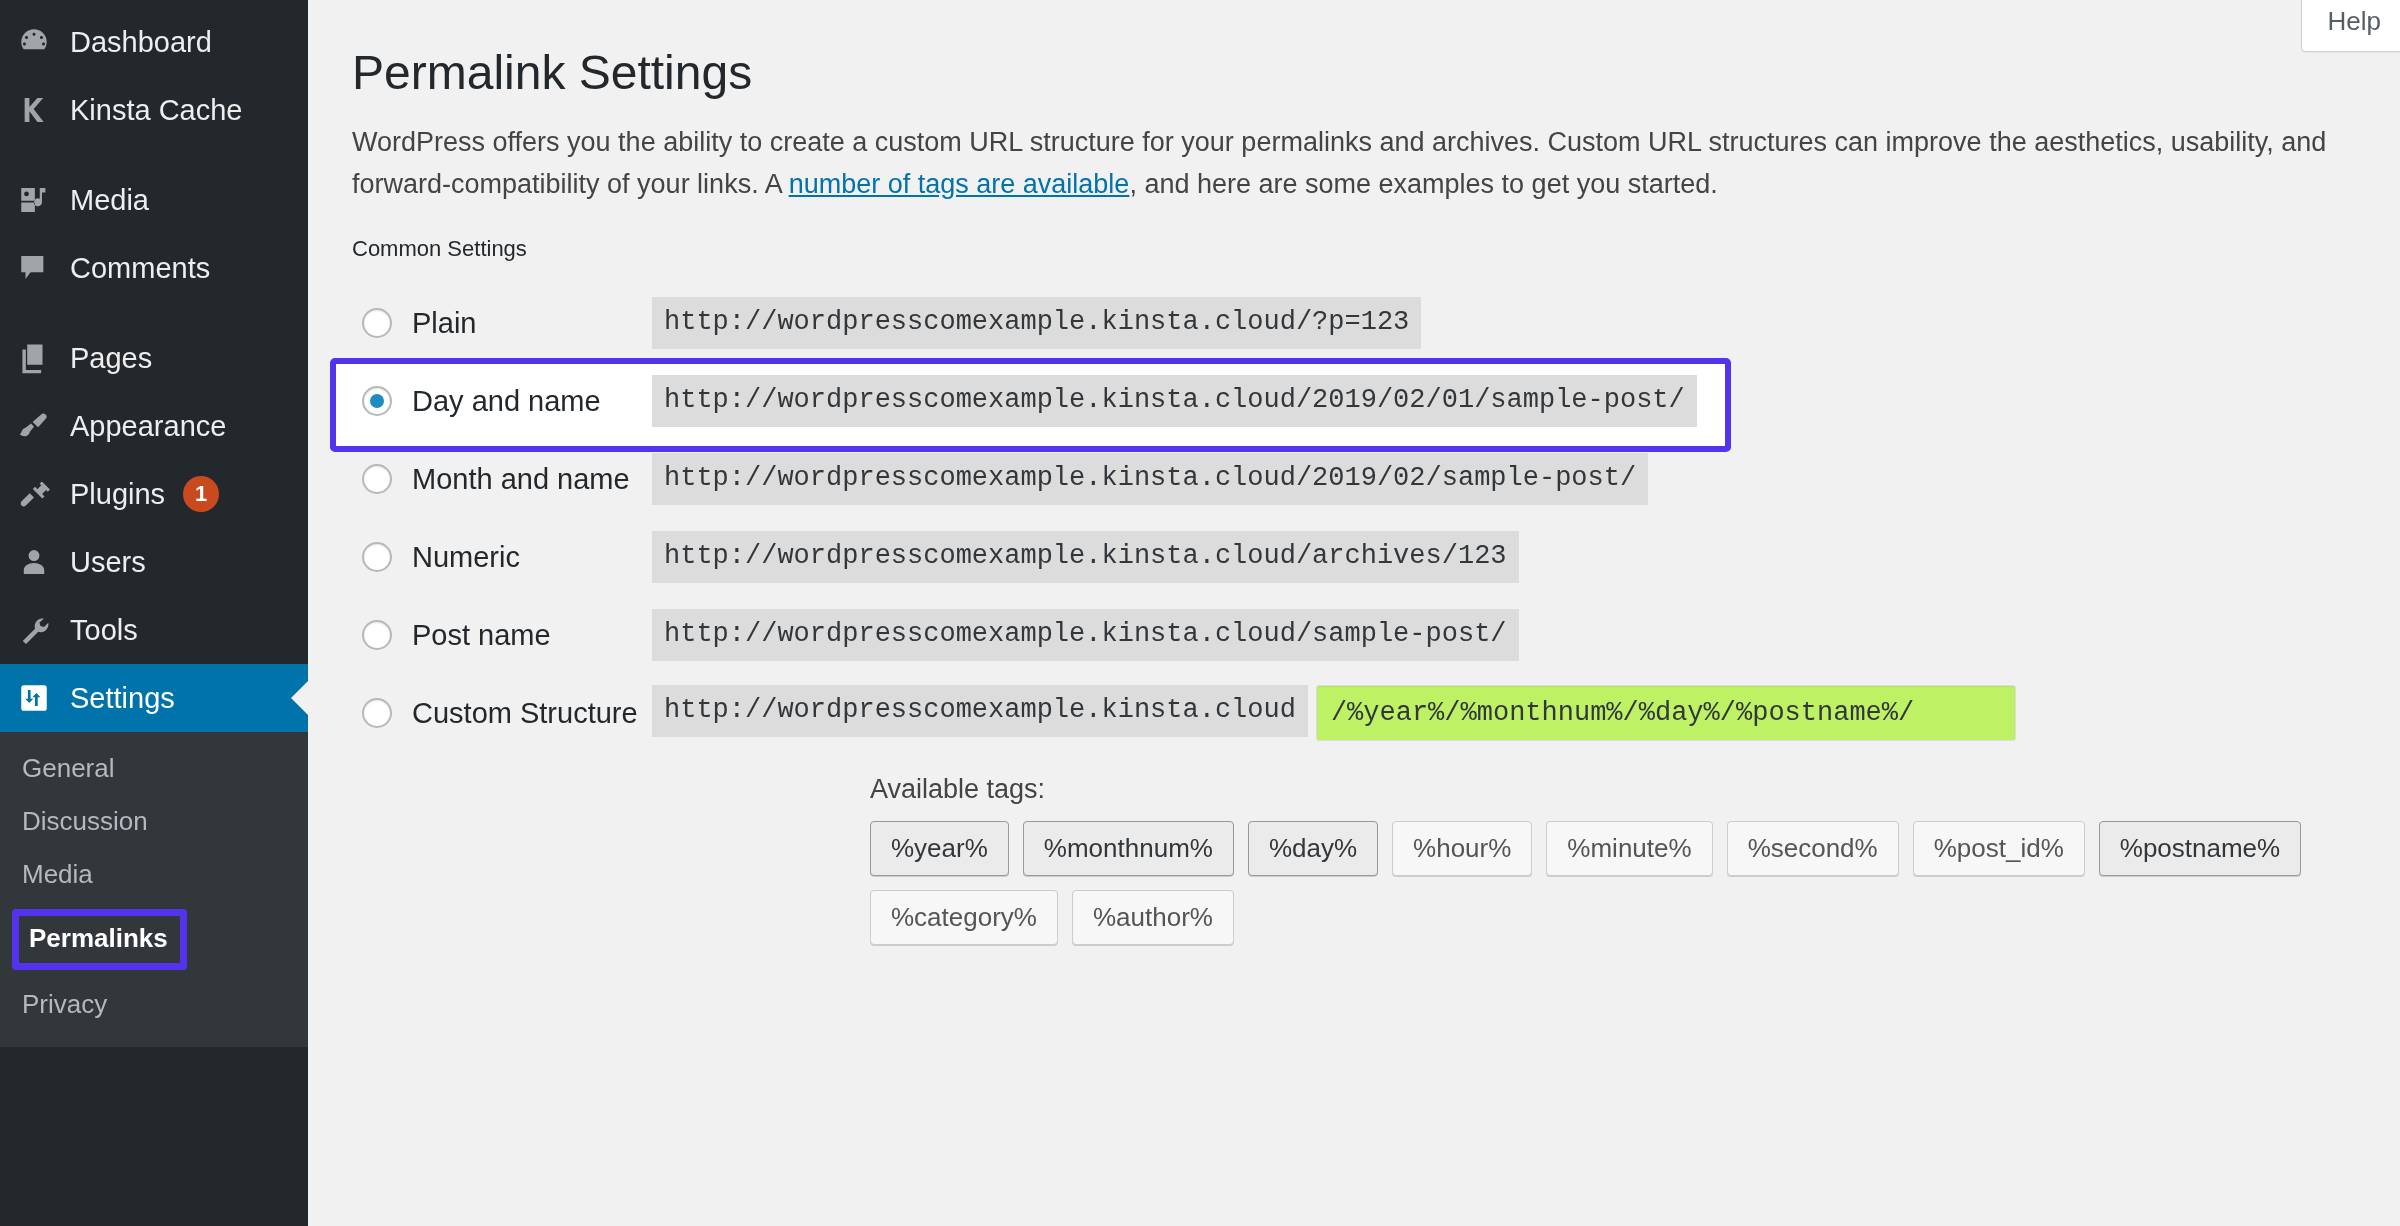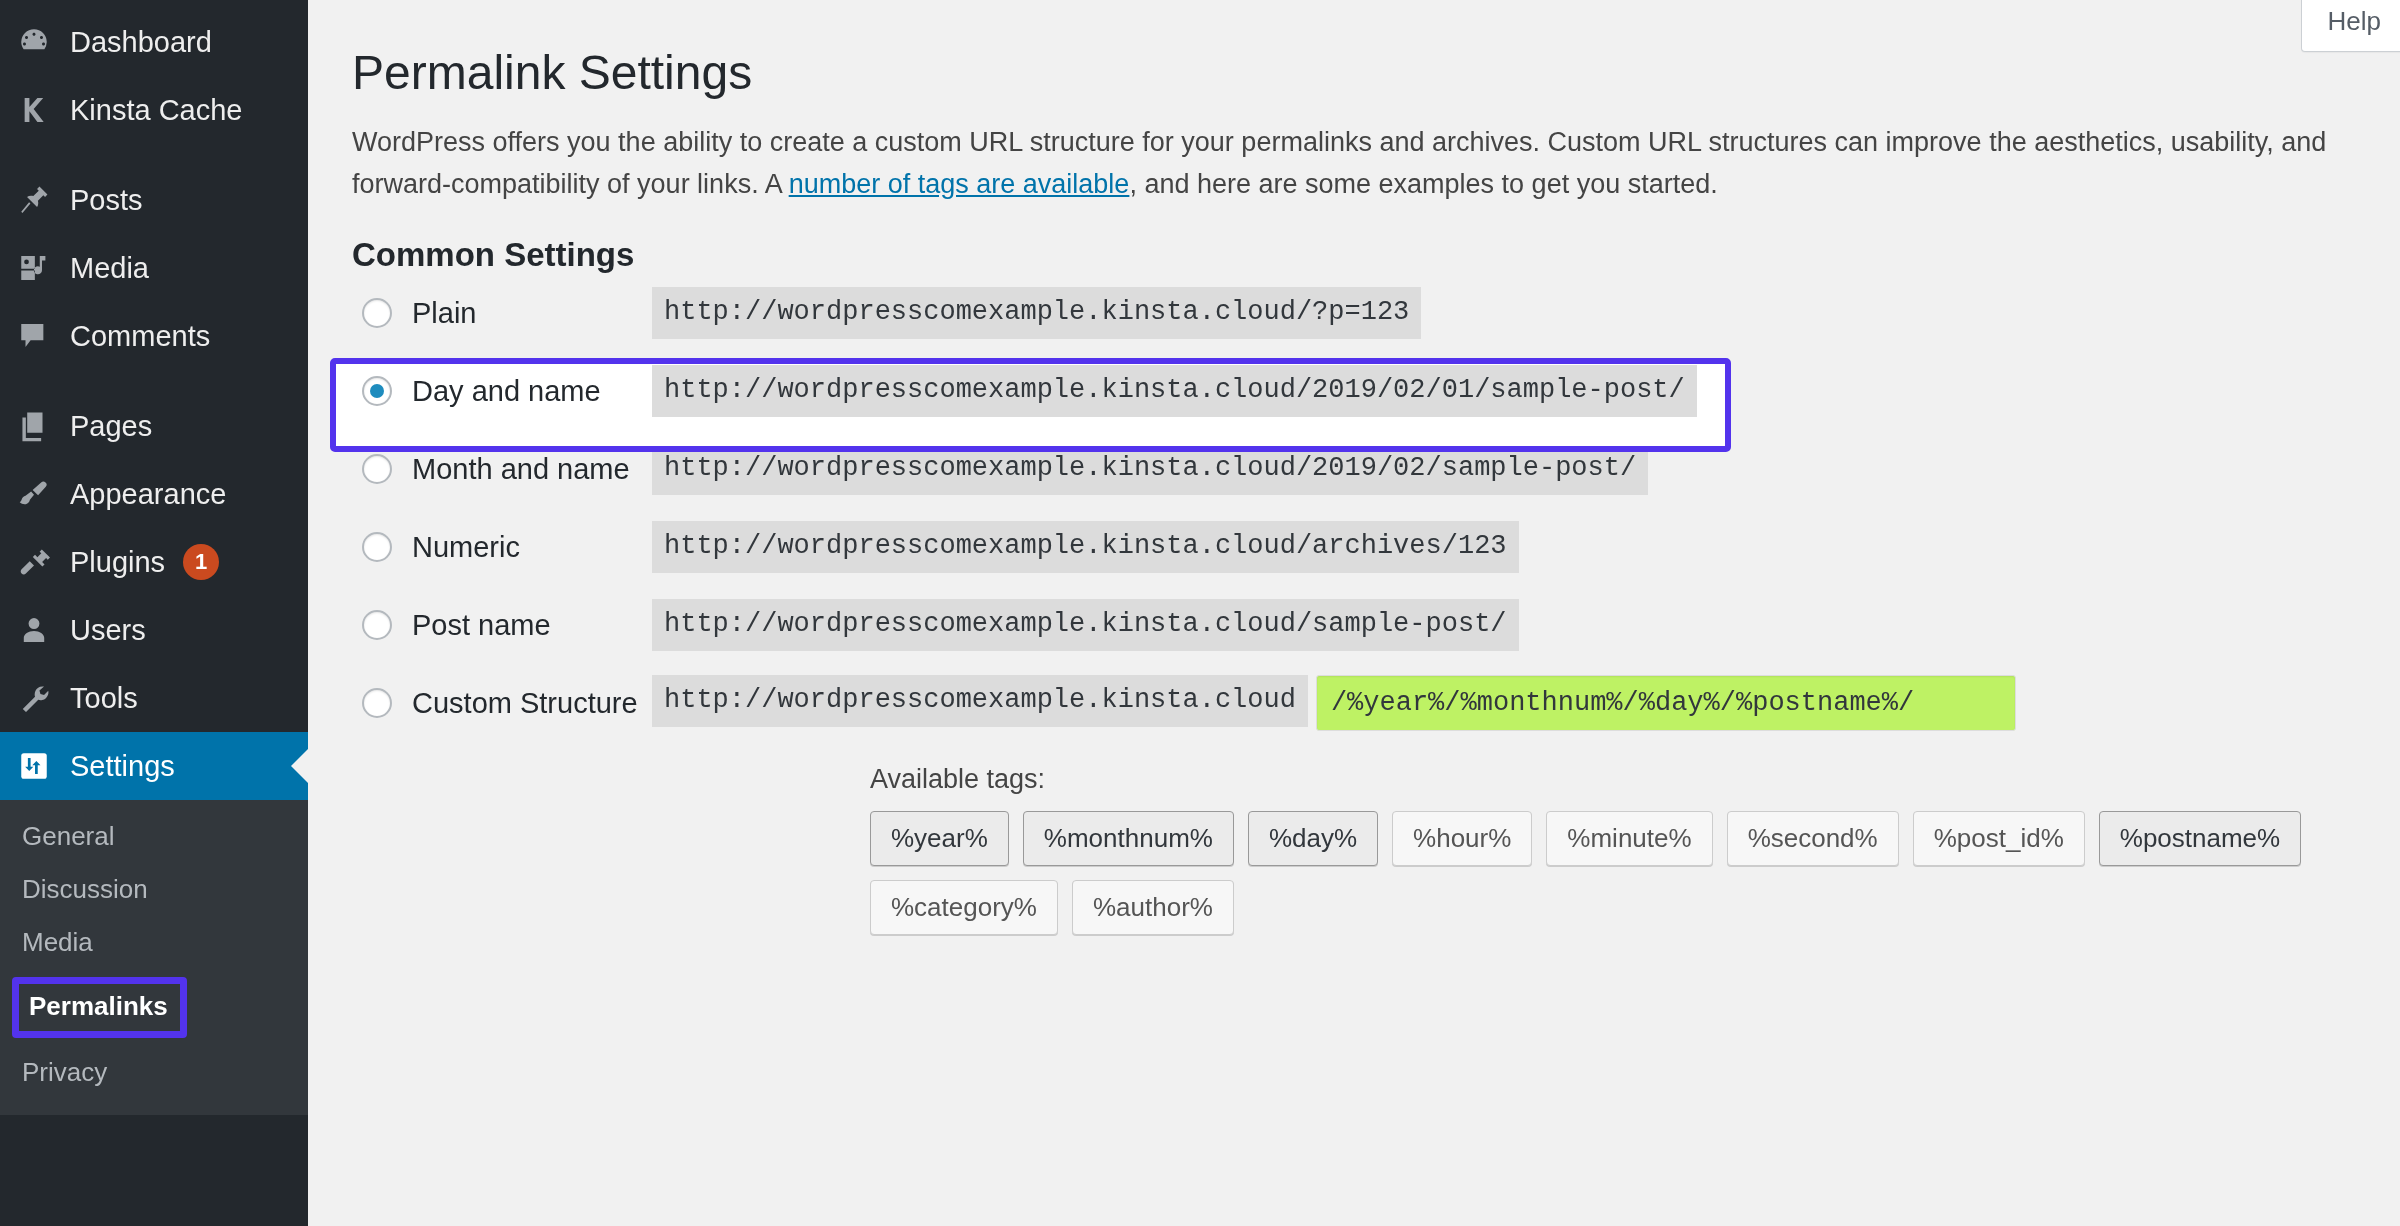--- a/index.html
+++ b/index.html
@@ -106,24 +106,24 @@
   }
   p.intro {
     font-size: 27px;
     line-height: 1.55;
     color: #444;
     max-width: 2070px;
     margin-bottom: 30px;
   }
   p.intro a { color: #0073aa; text-decoration: underline; text-align: right; }
   h2.section-title {
-    font-size: 33px;
-    font-weight: 700;
+    font-size: 22px;
+    font-weight: 400;
     color: #23282d;
-    margin: 6px 0 0 0;
+    margin: 6px 0 22px 0;
   }
 
   
   .opt-table { border-collapse: collapse; width: 1700px; }
   .opt-row { height: 78px; }
   .opt-row td { vertical-align: middle; padding: 0; }
   .label-cell { width: 300px; padding-left: 10px !important; }
   .radio-label {
     display: flex; align-items: center;
     font-size: 29px; color: #23282d;
@@ -224,28 +224,20 @@
         <span class="mi-icon">
           <svg width="34" height="34" viewBox="0 0 20 20">
             <path fill="currentColor" d="M4.5 3h2.8v5.3L12 3h3.4l-5.6 6.4 5.9 7.6H12l-4.7-6.3V17H4.5z"></path>
           </svg>
         </span>
         <span class="mi-label">Kinsta Cache</span>
       </div>
       <div class="menu-item">
         <span class="mi-icon">
           <svg width="34" height="34" viewBox="0 0 20 20">
-            <path fill="currentColor" d="M13.2 2.1l-1.4 1.4 1 1-3.2 3.2c-1.3-.4-2.7-.2-3.7.5l5.9 5.9c.7-1 .9-2.4.5-3.7l3.2-3.2 1 1 1.4-1.4zM7.9 12.1L3.2 17.6l-.7-.7 4.6-5.6z"></path>
-          </svg>
-        </span>
-        <span class="mi-label">Posts</span>
-      </div>
-      <div class="menu-item">
-        <span class="mi-icon">
-          <svg width="34" height="34" viewBox="0 0 20 20">
             <path fill="currentColor" d="M2.5 3h8v7.5h-8zM5.6 5a1.4 1.4 0 1 0 0 2.8A1.4 1.4 0 0 0 5.6 5zM12 3h1.4v6.2a2.4 2.4 0 1 0 1.3 2.1V5.6h2V3zM2.5 11.5h8v5.5h-8z"></path>
           </svg>
         </span>
         <span class="mi-label">Media</span>
       </div>
       <div class="menu-item gap-after">
         <span class="mi-icon">
           <svg width="34" height="34" viewBox="0 0 20 20">
             <path fill="currentColor" d="M2.5 3h13v9.5h-7.5L5 16.5v-4H2.5z"></path>
           </svg>

